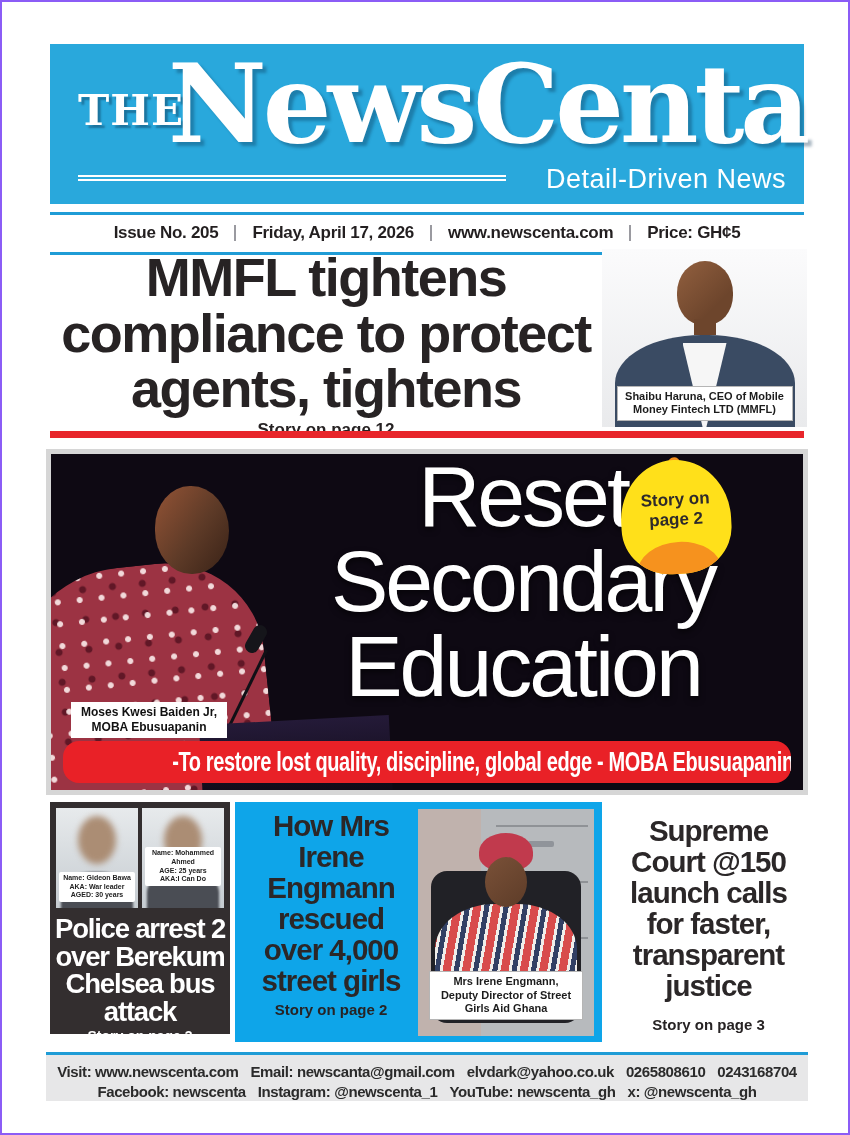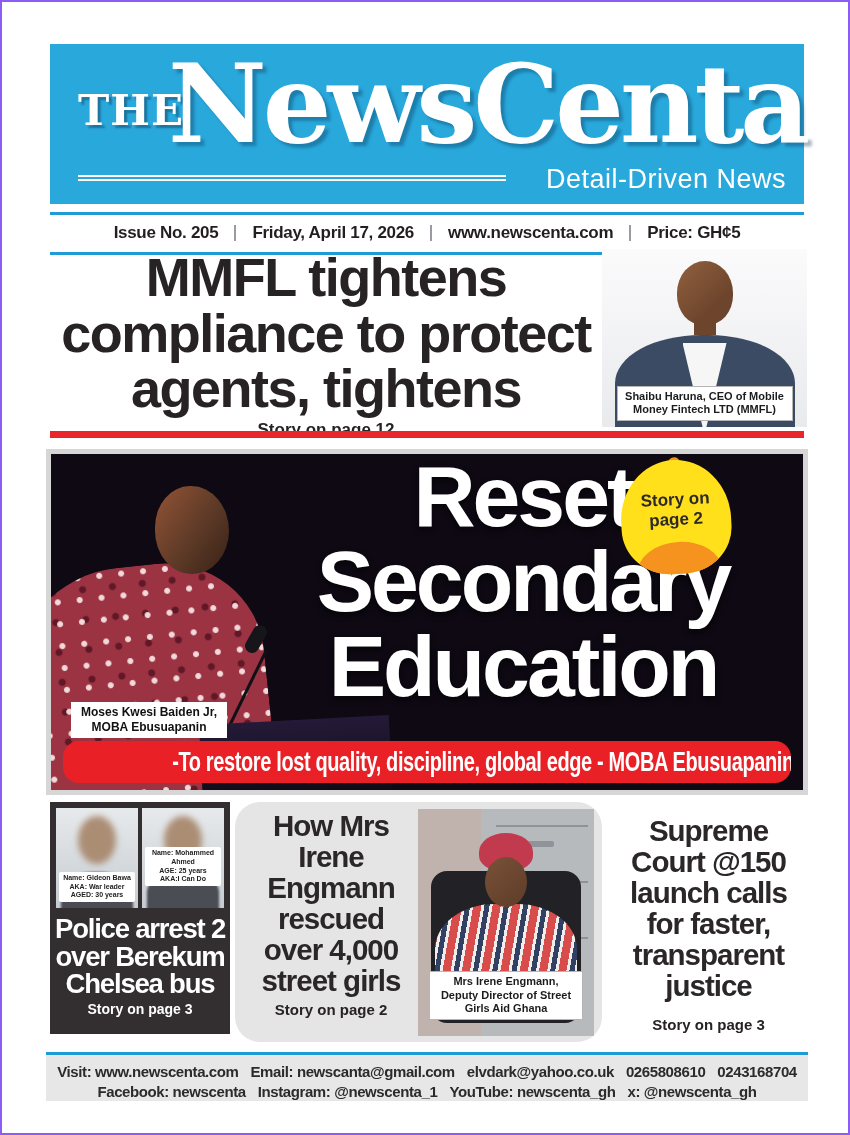--- a/index.html
+++ b/index.html
@@ -58,21 +58,21 @@
             background-size:22px 22px,30px 30px;}
   .spk-head{position:absolute;left:104px;top:32px;width:74px;height:88px;border-radius:48% 52% 50% 50%;
             background:linear-gradient(125deg,#8a4f33 10%,#5d3a27 55%,#3c2418 95%);}
   .spk-mic-head{position:absolute;left:198px;top:170px;width:14px;height:30px;background:#15151a;
                 border-radius:7px;transform:rotate(30deg);}
   .spk-mic-stem{position:absolute;left:214px;top:196px;width:3px;height:140px;background:#101016;
                 transform:rotate(26deg);transform-origin:top;}
   .spk-podium{position:absolute;left:150px;bottom:-12px;width:190px;height:82px;transform:rotate(-3deg);
               background:linear-gradient(180deg,#241a38,#0e0913);}
   .lead-headline{position:absolute;left:198px;top:0;width:548px;text-align:center;color:#fff;
-                 font-weight:bold;font-size:86px;line-height:.99;letter-spacing:-3px;
+                 font-weight:normal;font-size:86px;line-height:.99;letter-spacing:-3px;
                  text-shadow:0 3px 6px rgba(0,0,0,.6);}
   .badge{position:absolute;top:6px;right:72px;width:110px;height:114px;}
   .badge-shape{position:absolute;inset:0;background:#FFE01A;overflow:hidden;transform:rotate(-3deg);
                border-radius:52% 52% 46% 46% / 55% 55% 42% 42%;}
   .badge-crescent{position:absolute;bottom:-26px;left:14px;width:84px;height:58px;background:#F6921E;
                   border-radius:50% 50% 40% 40%;}
   .badge-dot{position:absolute;top:-3px;left:46px;width:13px;height:16px;background:#F6921E;
              border-radius:50%;transform:rotate(20deg);}
   .badge-text{position:absolute;top:30px;left:0;right:0;text-align:center;font-size:17px;font-weight:bold;
               color:#2e2a2b;line-height:1.2;}
@@ -93,21 +93,21 @@
   .mug-torso{position:absolute;left:50%;bottom:-8px;transform:translateX(-50%);width:72px;height:44px;
              background:#4a4d54;border-radius:45% 45% 0 0;filter:blur(1px);}
   .mug-label{position:absolute;left:3px;right:3px;background:#fff;border-radius:2px;font-size:7px;
              line-height:1.25;text-align:center;color:#222;padding:2px 0;font-weight:bold;}
   .mug-label-a{bottom:6px;}
   .mug-label-b{bottom:22px;}
   .police-headline{color:#fff;font-weight:bold;font-size:27.5px;line-height:1.0;letter-spacing:-1.2px;
                    text-align:center;margin-top:7px;}
   .police .story-ref{color:#fff;font-size:14px;text-align:center;margin-top:3px;}
 
-  .engmann{position:absolute;left:233px;top:800px;width:367px;height:240px;background:#e5e5e5;border-radius:25px;}
+  .engmann{position:absolute;left:233px;top:800px;width:367px;height:240px;background:#0ea5e9;}
   .eng-text{position:absolute;left:0;top:9px;width:192px;text-align:center;}
   .eng-headline{font-weight:bold;font-size:29.5px;line-height:1.05;letter-spacing:-1px;color:#2b2728;}
   .eng-text .story-ref{font-size:15px;margin-top:4px;}
   .photo-eng{position:absolute;right:8px;top:7px;width:176px;height:227px;overflow:hidden;
              background:linear-gradient(90deg,#c0b2ad 0 36%,#b7babd 36% 100%);}
   .cab-drawer{position:absolute;right:6px;width:92px;height:52px;border-top:2px solid #8f9296;}
   .cab-drawer::after{content:"";position:absolute;left:32px;top:14px;width:26px;height:6px;
                      background:#90949a;border-radius:2px;}
   .cab1{top:16px;} .cab2{top:72px;} .cab3{top:128px;}
   .eng-chair{position:absolute;left:50%;top:62px;transform:translateX(-50%);width:150px;height:152px;
@@ -231,20 +231,21 @@
           <span class="hl">Name: Mohammed Ahmed</span>
           <span class="hl">AGE:  25 years</span>
           <span class="hl">AKA:I Can Do</span>
         </div>
       </div>
     </div>
     <div class="police-headline">
       <span class="hl">Police arrest 2</span>
       <span class="hl">over Berekum</span>
       <span class="hl">Chelsea bus</span>
+      <span class="hl">attack</span>
     </div>
     <div class="story-ref">Story on page 3</div>
   </div>
 
   <div class="engmann">
     <div class="eng-text">
       <div class="eng-headline">
         <span class="hl">How Mrs</span>
         <span class="hl">Irene</span>
         <span class="hl">Engmann</span>

